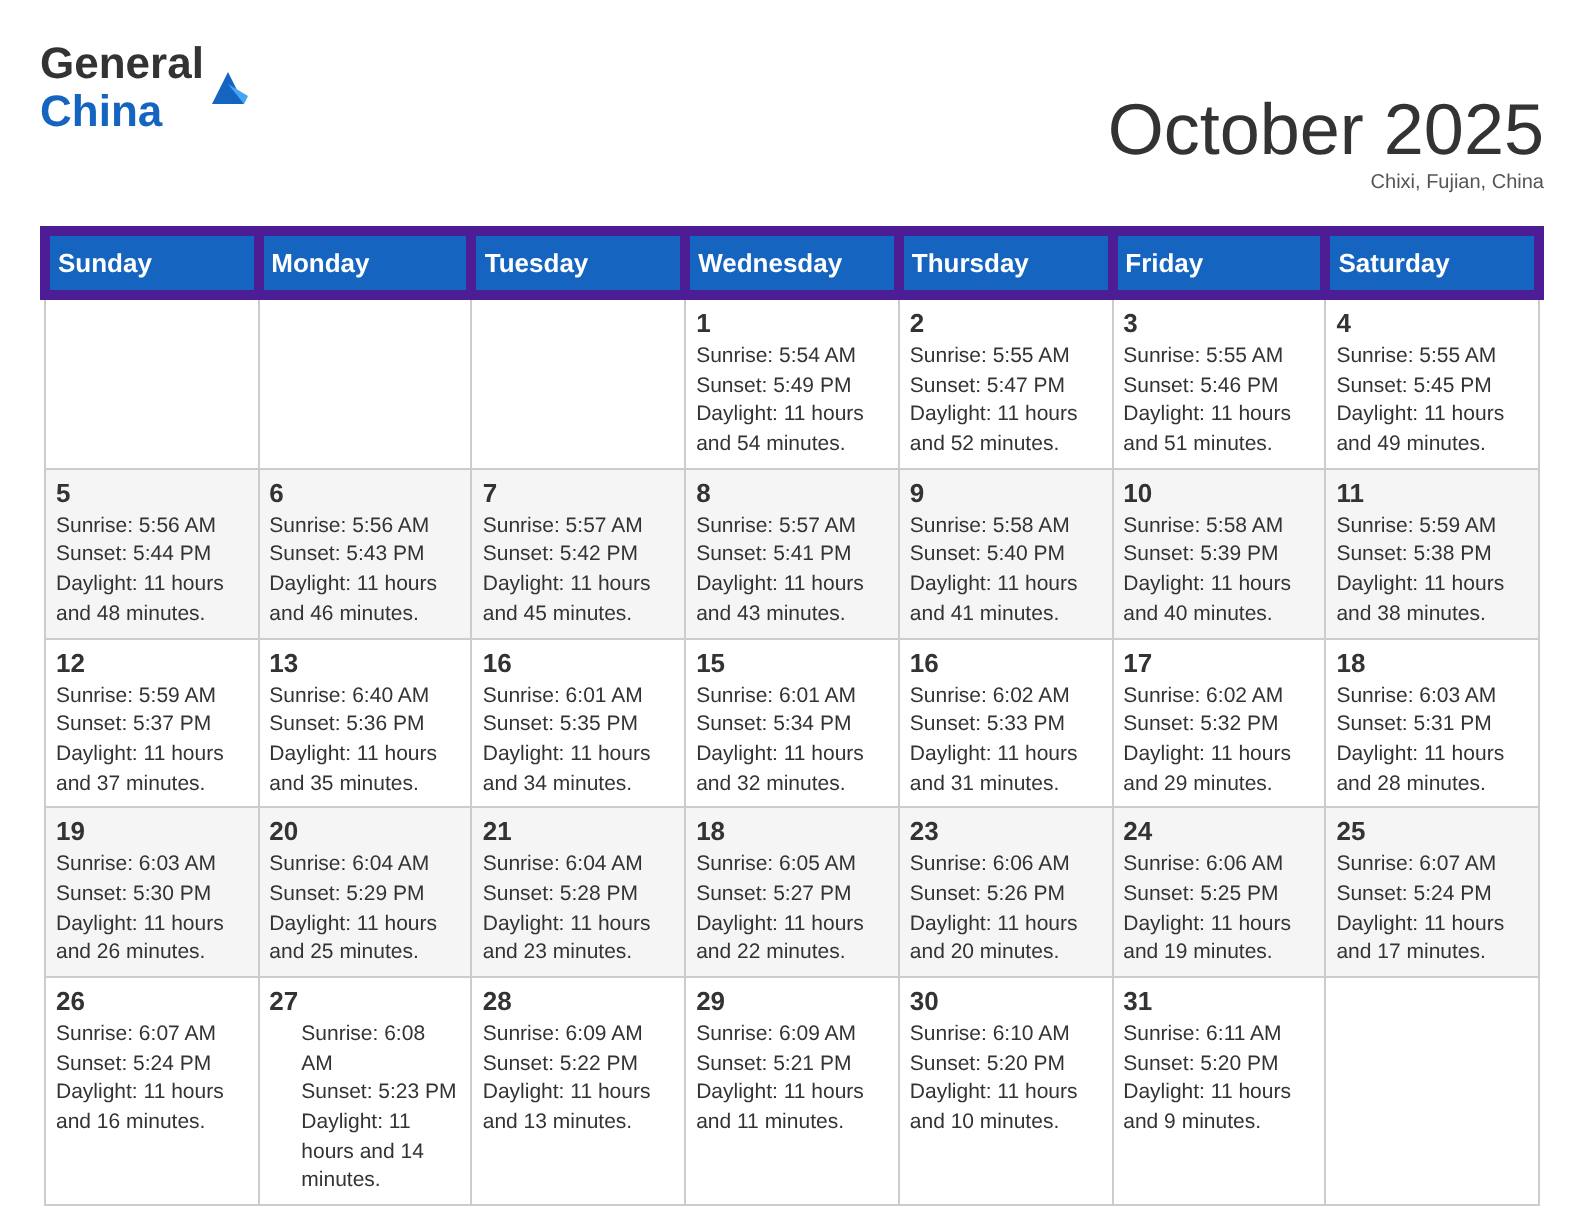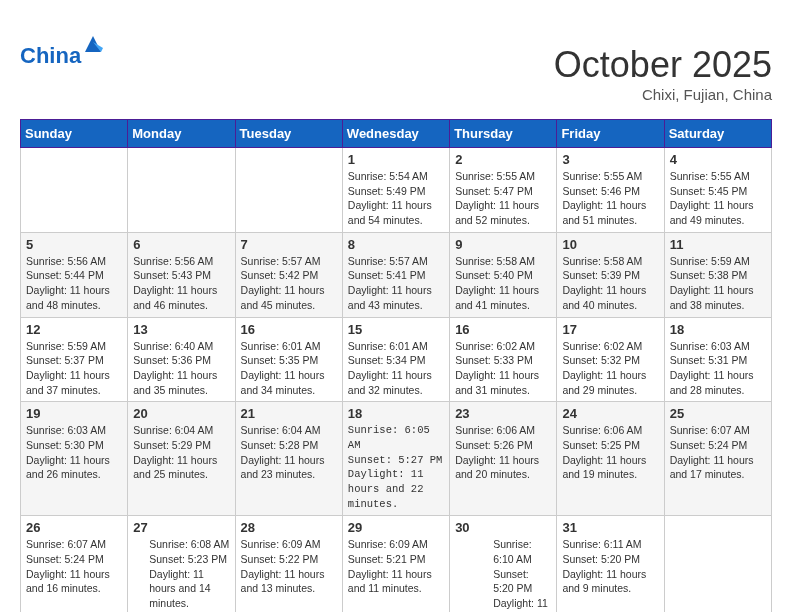--- a/index.html
+++ b/index.html
@@ -35,37 +35,37 @@
     .title-block {
       text-align: right;
     }
     .month-title {
       font-size: 36px;
       font-weight: normal;
       color: #333;
       margin-top: 24px;
     }
     .location {
-      font-size: 15px;
+      font-size: 10px;
       color: #555;
       text-align: right;
     }
     .calendar {
       width: 100%;
       border-collapse: collapse;
       border: 1px solid #ccc;
     }
     .calendar th {
       background: #1565c0;
       color: #fff;
       font-size: 13px;
       font-weight: bold;
       padding: 6px 4px;
       text-align: left;
-      border: 1px solid #4c1d95;
+      border: 5px solid #4c1d95;
     }
     .calendar td {
       vertical-align: top;
       border: 1px solid #ccc;
       padding: 4px 5px;
       width: 107px;
       min-height: 80px;
       background: #fff;
       font-size: 11px;
       color: #333;
@@ -88,21 +88,21 @@
     .calendar tr:nth-child(even) .empty { background: #f5f5f5 !important; }
   </style>
 </head>
 <body>
 
 <div class="header">
   <div class="logo">
     <div>
       <div style="display:flex;align-items:center;">
         <div class="logo-text">
-          <br>
+          <span class="logo-general">General</span><br>
           <span class="logo-blue">China</span>
         </div>
         <svg class="logo-icon" viewBox="0 0 20 20">
           <polygon points="2,18 10,2 18,18" fill="#1565c0"></polygon>
           <polygon points="10,8 18,18 20,14" fill="#42a5f5"></polygon>
         </svg>
       </div>
     </div>
   </div>
   <div class="title-block">
@@ -255,21 +255,21 @@
 Daylight: 11 hours and 25 minutes.</div>
         </td>
         <td>
           <span class="day-num">21</span>
           <div class="day-info" style="white-space: pre-line;">Sunrise: 6:04 AM
 Sunset: 5:28 PM
 Daylight: 11 hours and 23 minutes.</div>
         </td>
         <td>
           <span class="day-num">18</span>
-          <div class="day-info" style="white-space: pre-line; font-family: Liberation Mono, monospace;">Sunrise: 6:05 AM
+          <div class="day-info" style="white-space: pre-line;">Sunrise: 6:05 AM
 Sunset: 5:27 PM
 Daylight: 11 hours and 22 minutes.</div>
         </td>
         <td>
           <span class="day-num">23</span>
           <div class="day-info" style="white-space: pre-line;">Sunrise: 6:06 AM
 Sunset: 5:26 PM
 Daylight: 11 hours and 20 minutes.</div>
         </td>
         <td>
@@ -305,21 +305,21 @@
 Daylight: 11 hours and 13 minutes.</div>
         </td>
         <td>
           <span class="day-num">29</span>
           <div class="day-info" style="white-space: pre-line;">Sunrise: 6:09 AM
 Sunset: 5:21 PM
 Daylight: 11 hours and 11 minutes.</div>
         </td>
         <td>
           <span class="day-num">30</span>
-          <div class="day-info" style="white-space: pre-line; margin-left: 38px;">Sunrise: 6:10 AM
+          <div class="day-info" style="white-space: pre-line;">Sunrise: 6:10 AM
 Sunset: 5:20 PM
 Daylight: 11 hours and 10 minutes.</div>
         </td>
         <td>
           <span class="day-num">31</span>
           <div class="day-info" style="white-space: pre-line;">Sunrise: 6:11 AM
 Sunset: 5:20 PM
 Daylight: 11 hours and 9 minutes.</div>
         </td>
         <td class="empty"></td>

